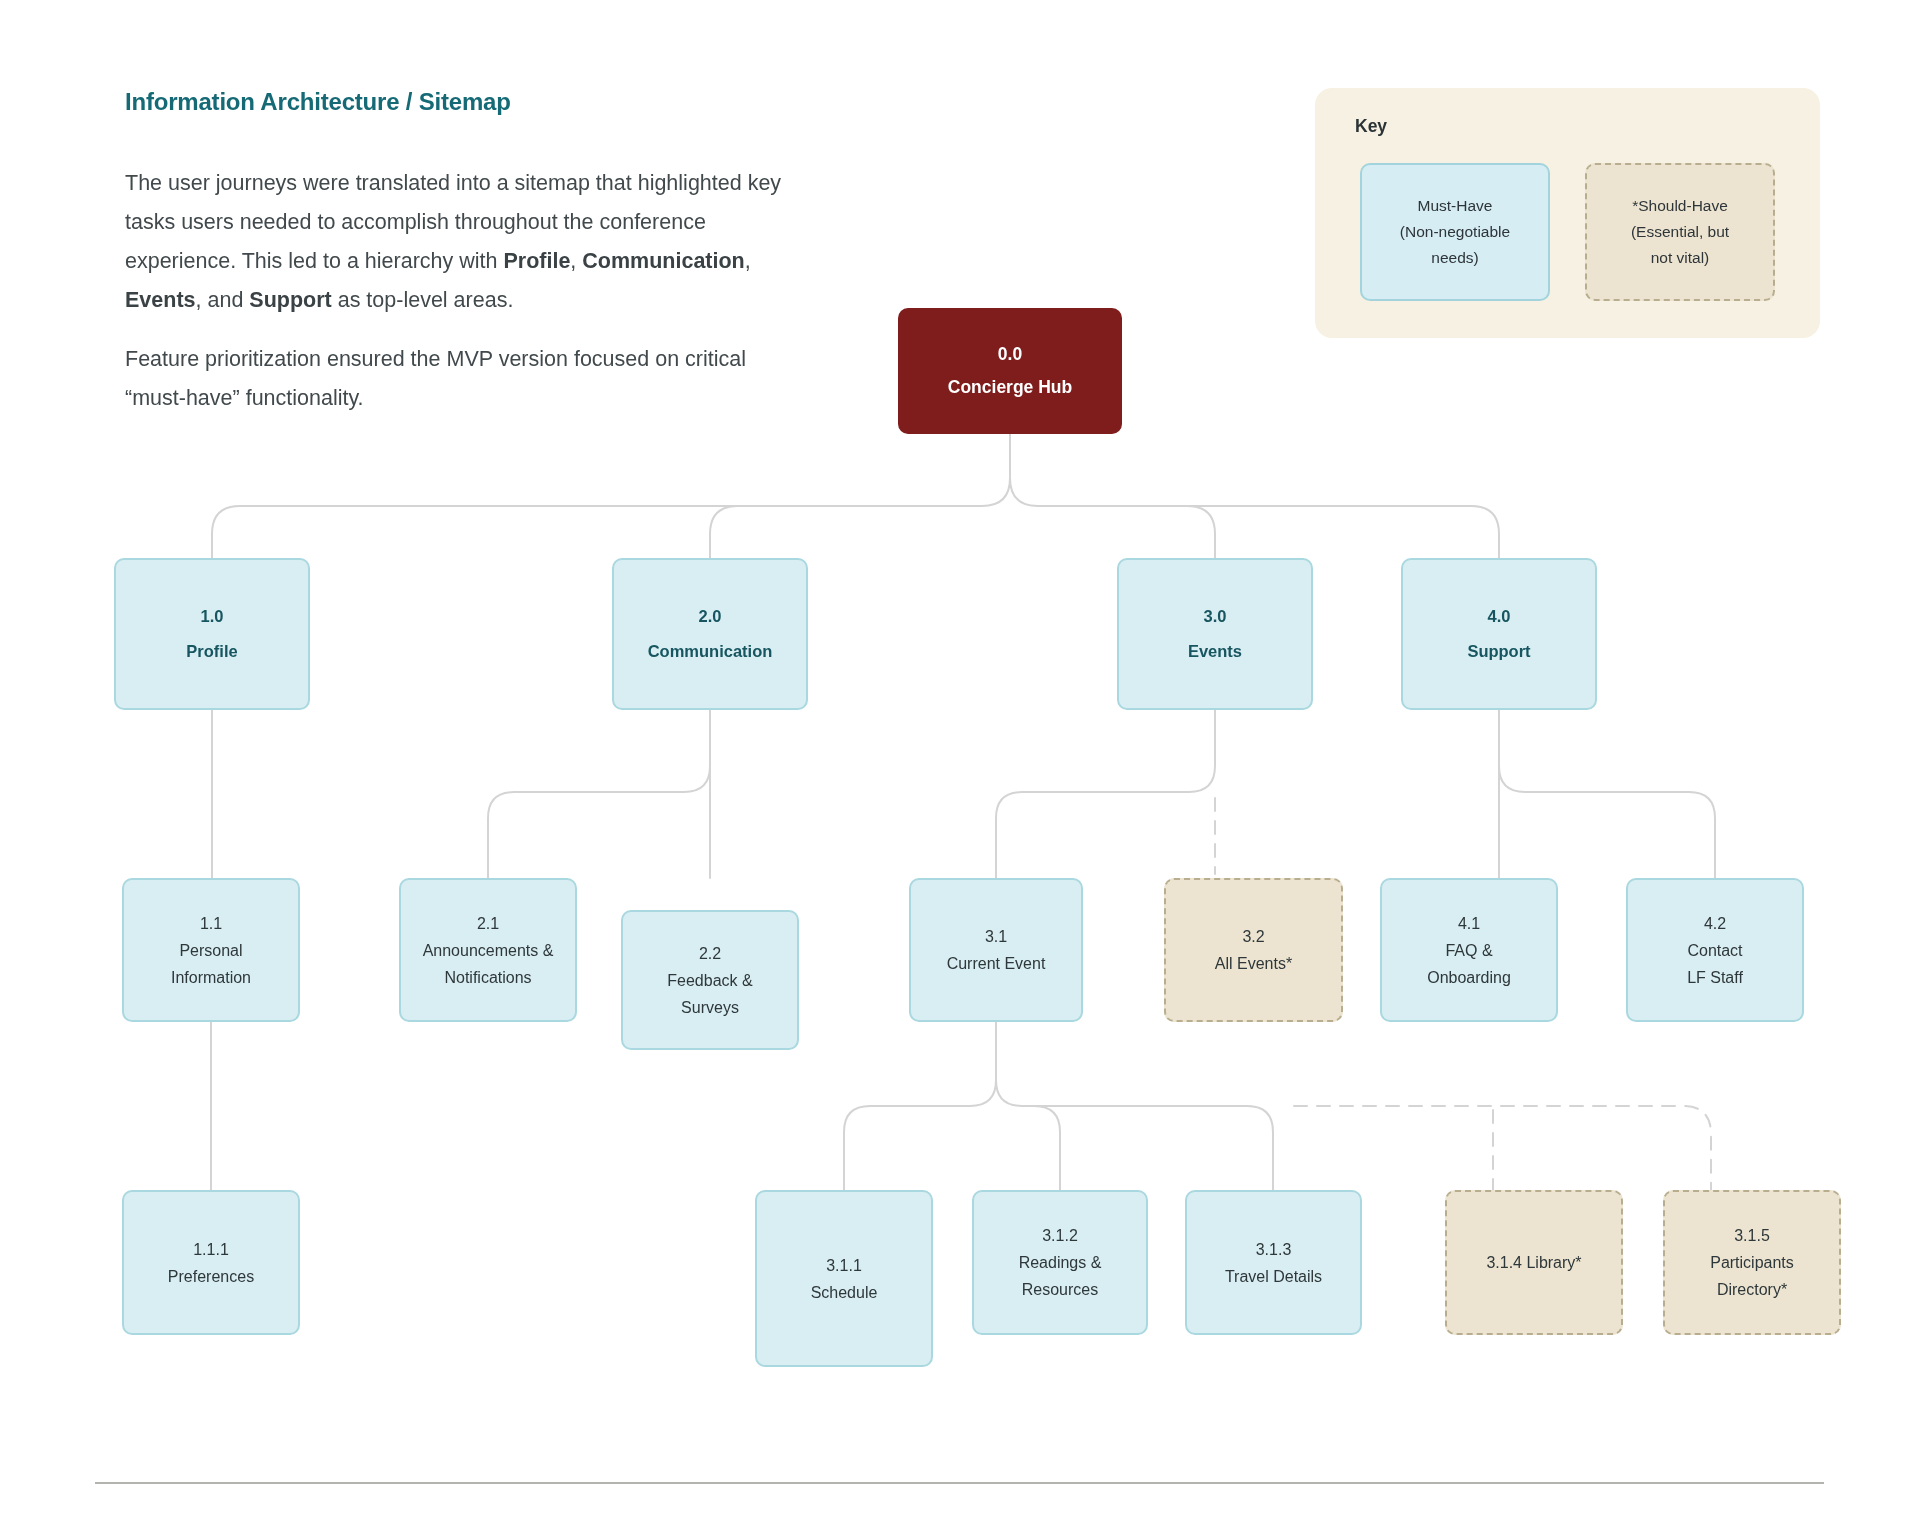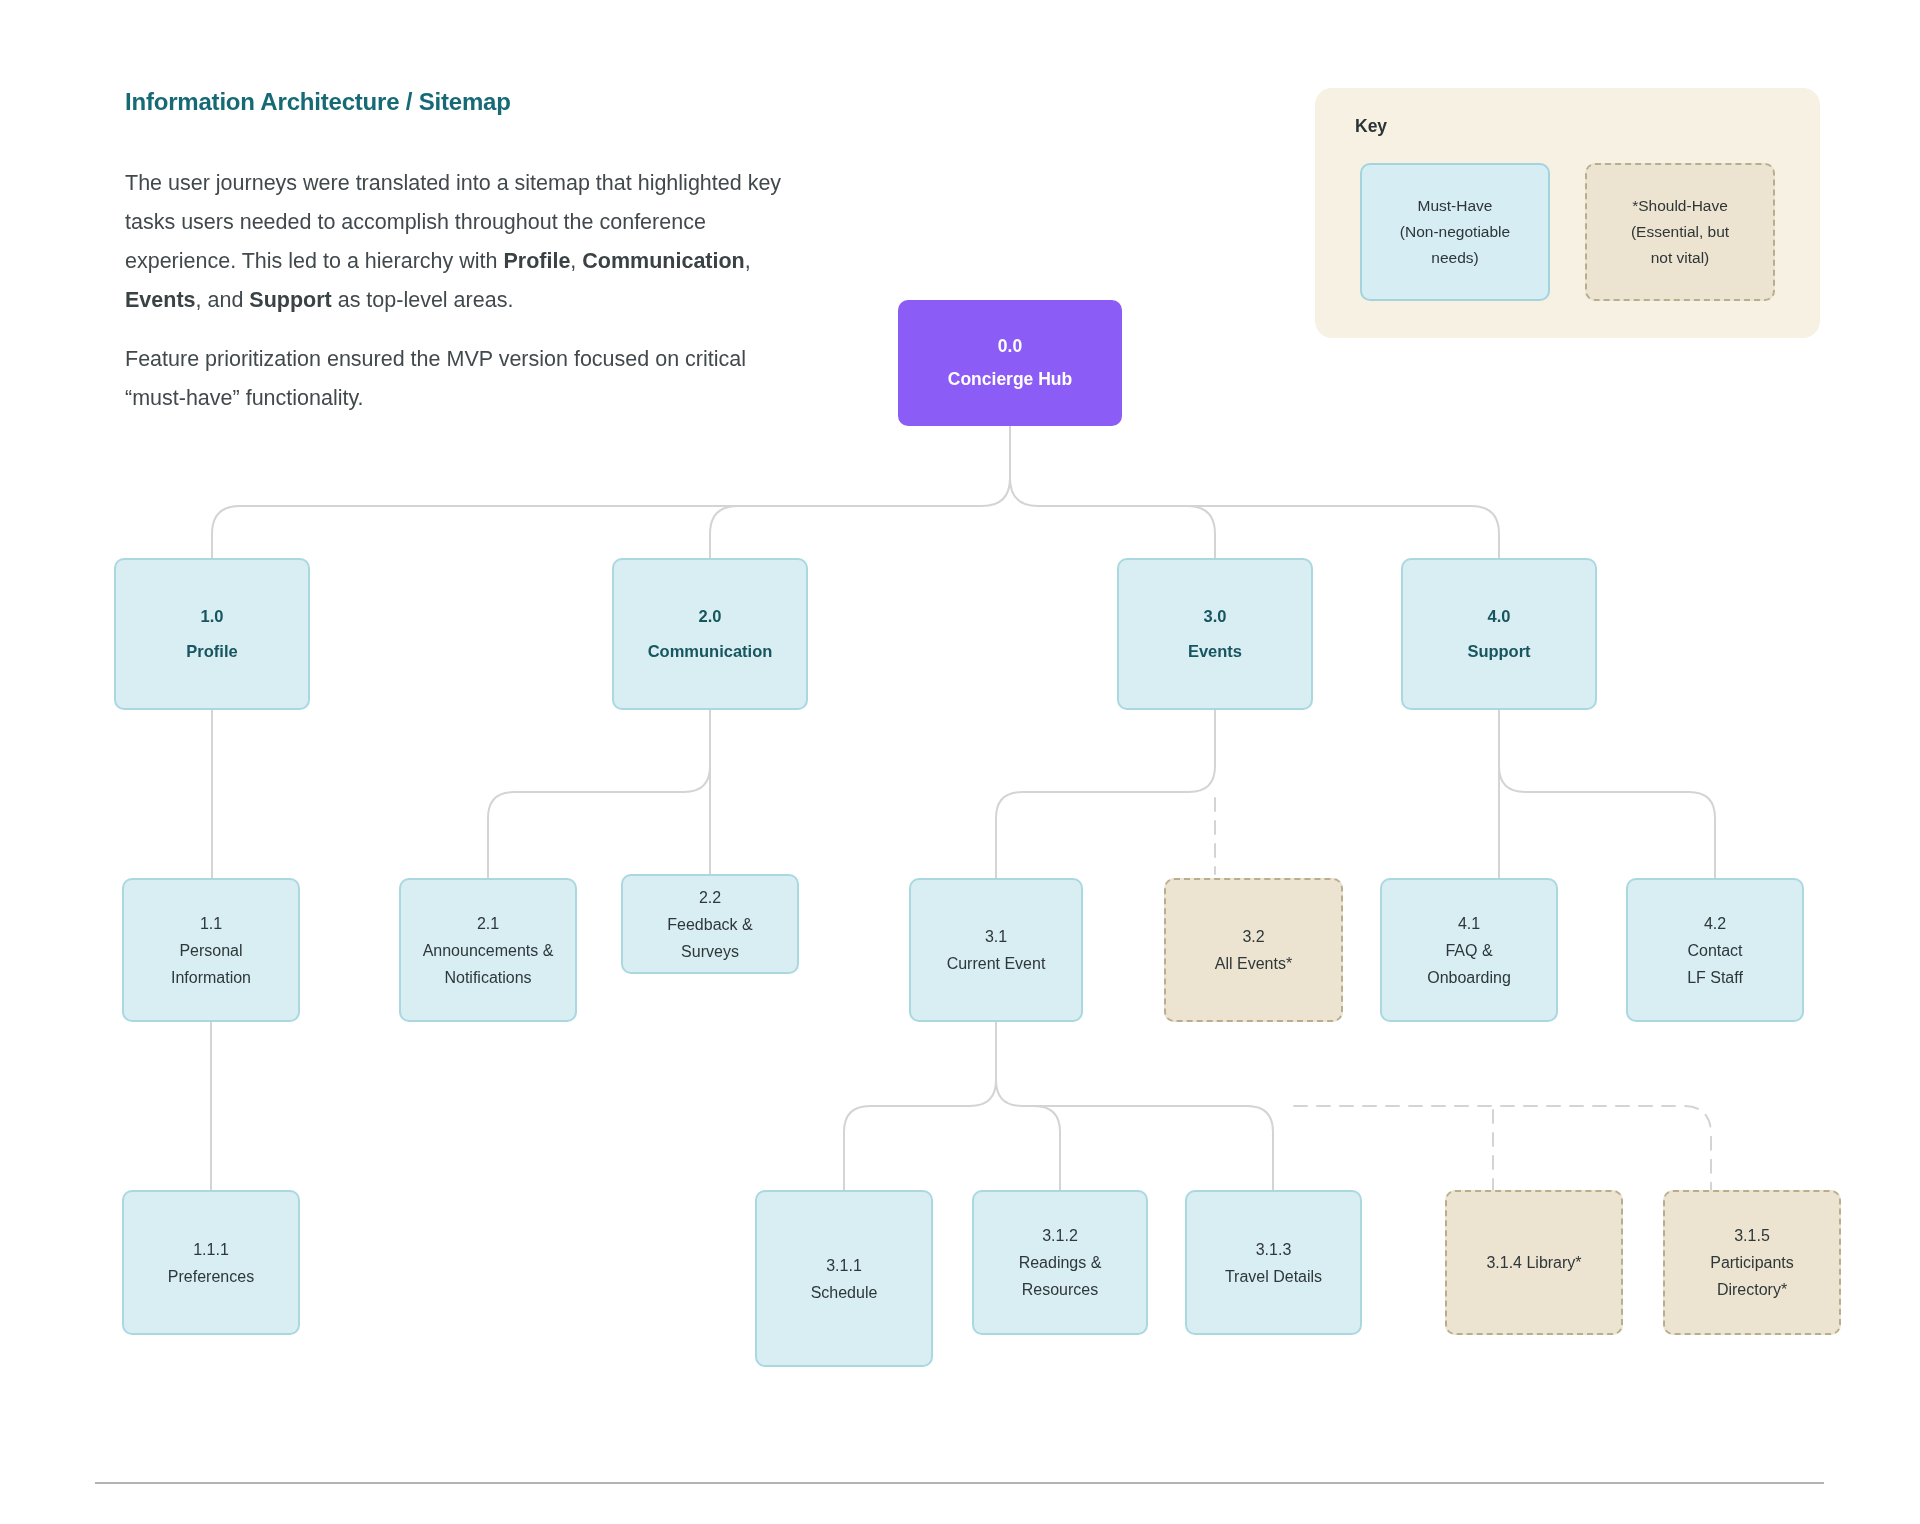--- a/index.html
+++ b/index.html
@@ -33,21 +33,21 @@
     font-size:15.5px;line-height:26px;color:#2e3539;
   }
   .key-box--must{left:45px;background:#d5edf3;border:2px solid #a3d4de;}
   .key-box--should{left:270px;background:#ece4d0;border:2.5px dashed #b8ad8e;}
   
   .node{
     position:absolute;display:flex;flex-direction:column;align-items:center;
     justify-content:center;text-align:center;border-radius:10px;
     box-sizing:border-box;z-index:2;
   }
-  .node--dark{background:#8b5cf6;}
+  .node--dark{background:#7f1d1d;margin-top:8px;}
   .node--cyan{background:#d9eef2;border:2px solid #aad8e0;}
   .node--tan{background:#ece4d0;border:2.5px dashed #b8ad8e;margin-left:41px;}
   .node .nl{font-size:16px;line-height:27px;color:#2e373a;}
   .node--dark .nl{color:#ffffff;font-weight:700;font-size:17.5px;line-height:33px;}
   .node--lvl1 .nl{color:#175660;font-weight:700;font-size:16.5px;line-height:35px;}
   
   .wires{position:absolute;left:0;top:0;z-index:1;pointer-events:none;}
   .wire{fill:none;stroke:#d4d4d4;stroke-width:2;stroke-linecap:round;}
   .wire--dashed{stroke-dasharray:13 10;}
   
@@ -134,21 +134,21 @@
   <div class="node node--cyan" style="left:122px;top:878px;width:178px;height:144px">
     <div class="nl">1.1</div>
     <div class="nl">Personal</div>
     <div class="nl">Information</div>
   </div>
   <div class="node node--cyan" style="left:399px;top:878px;width:178px;height:144px">
     <div class="nl">2.1</div>
     <div class="nl">Announcements &amp;</div>
     <div class="nl">Notifications</div>
   </div>
-  <div class="node node--cyan" style="left:621px;top:874px;width:178px;height:100px">
+  <div class="node node--cyan" style="left:621px;top:910px;width:178px;height:140px">
     <div class="nl">2.2</div>
     <div class="nl">Feedback &amp;</div>
     <div class="nl">Surveys</div>
   </div>
   <div class="node node--cyan" style="left:909px;top:878px;width:174px;height:144px">
     <div class="nl">3.1</div>
     <div class="nl">Current Event</div>
   </div>
   <div class="node node--tan" style="left:1123px;top:878px;width:179px;height:144px">
     <div class="nl">3.2</div>

